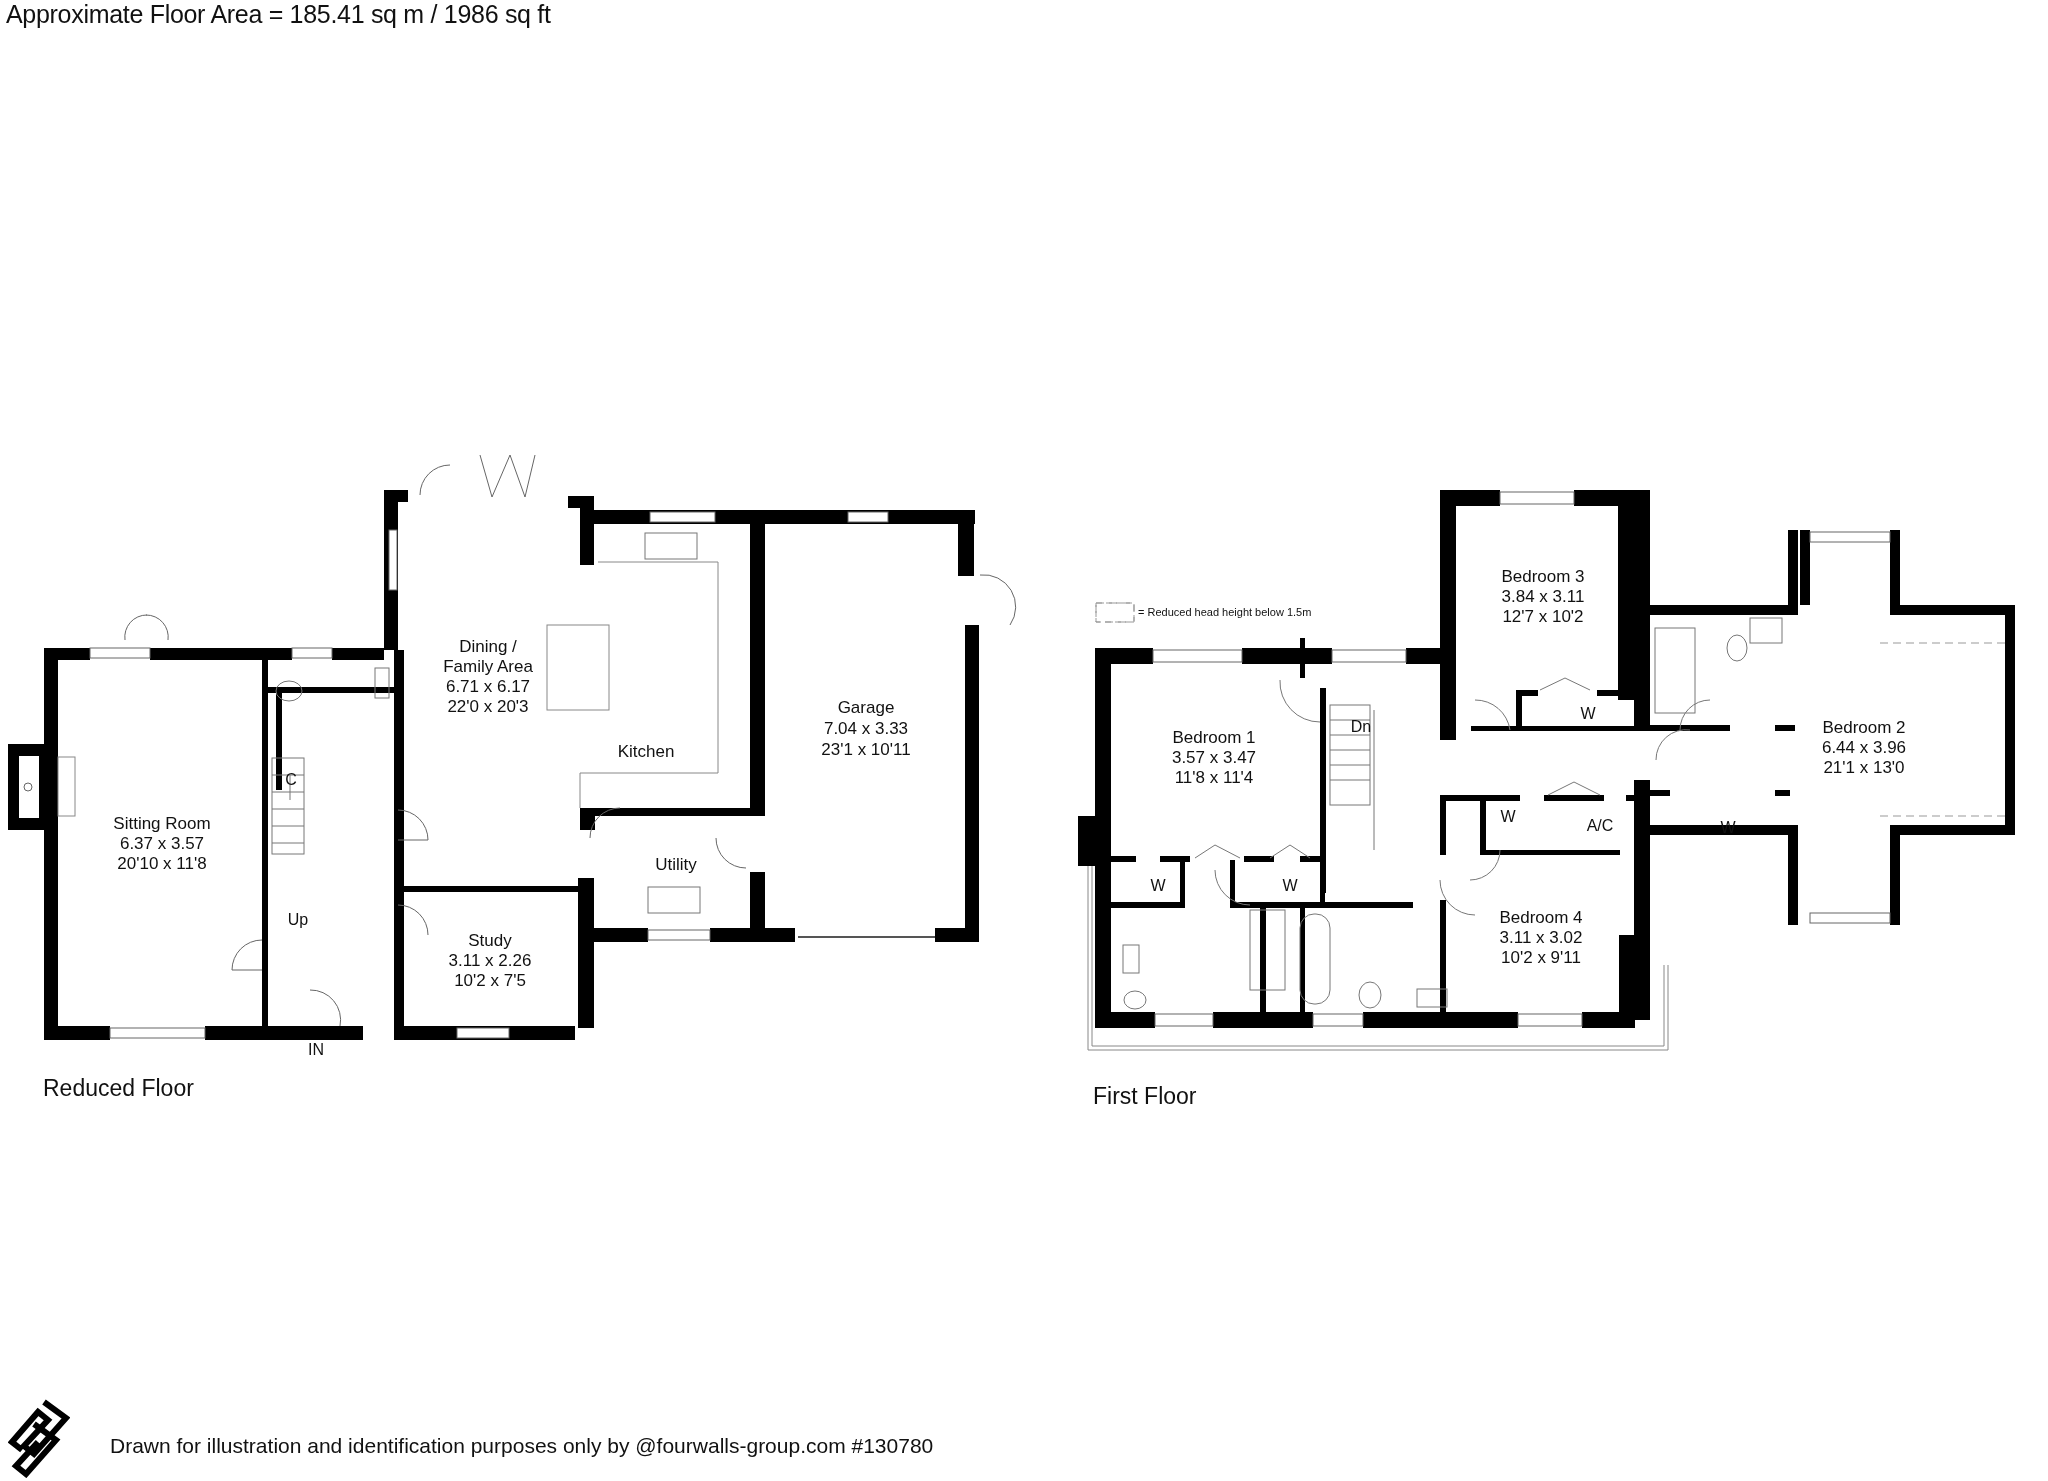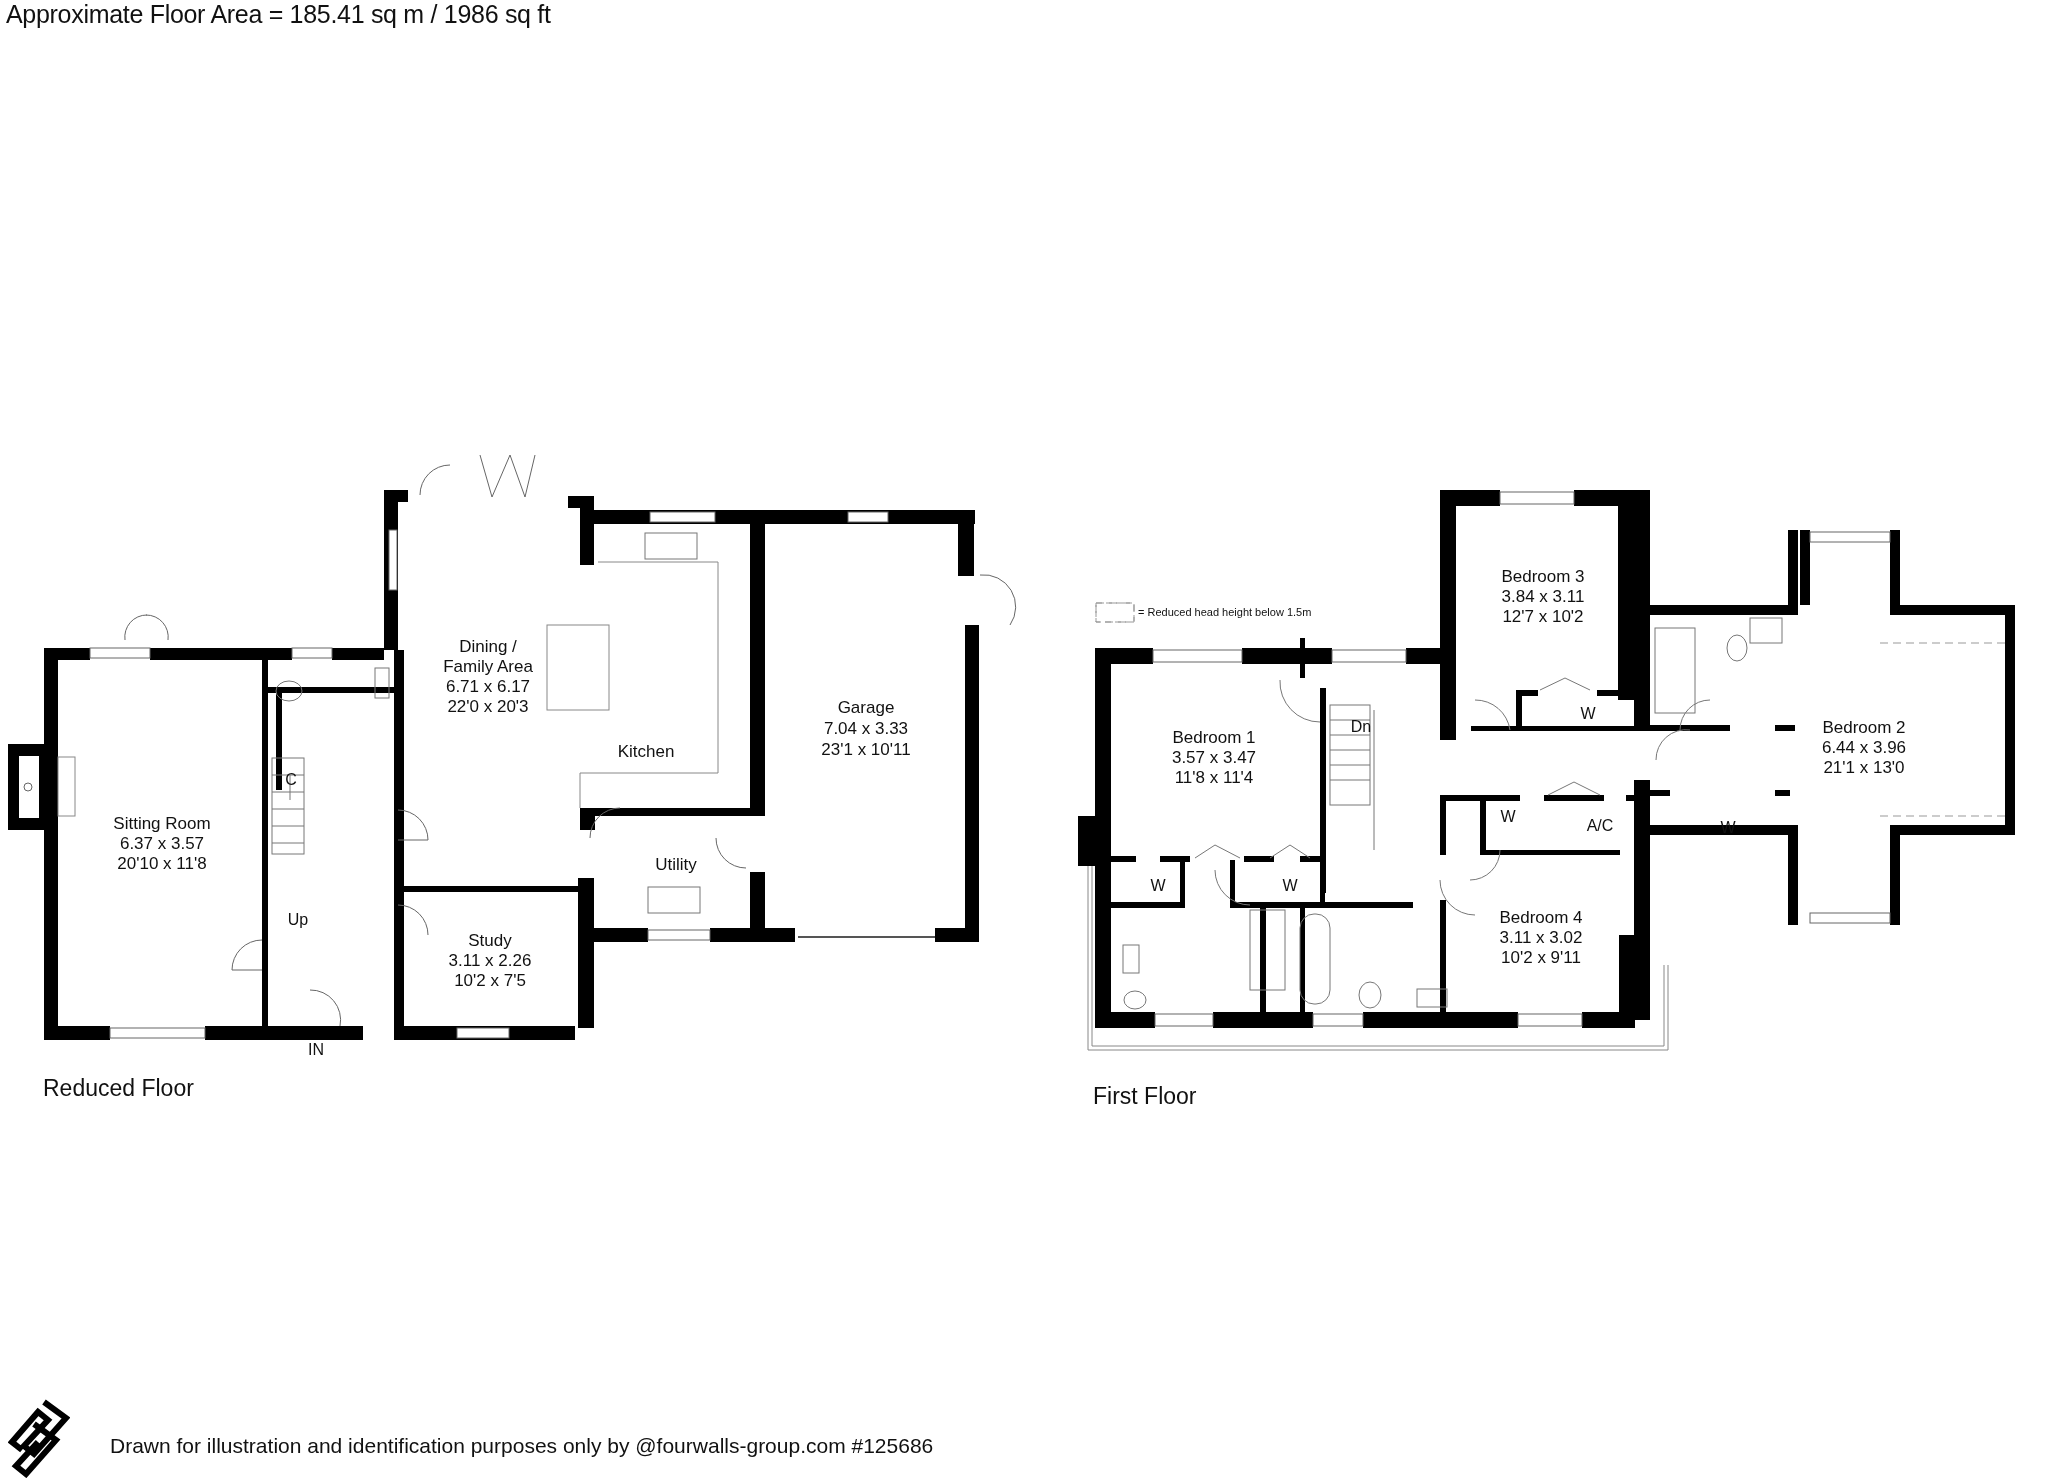--- a/index.html
+++ b/index.html
@@ -289,13 +289,13 @@
 <div class="floor-label" style="left:43px; top:1075px;">Reduced Floor</div>
 <div class="floor-label" style="left:1093px; top:1077px;margin-top:6px;">First Floor</div>
 
 <svg class="logo" width="62" height="80" viewBox="0 0 62 80">
   <g fill="none" stroke="#000" stroke-width="6" stroke-linejoin="miter">
     <path d="M36 4 L58 20 L26 56 L16 48 L40 22 L30 14 L4 44 L14 52"></path>
     <path d="M26 26 L48 42 L18 76 L8 68 L30 44"></path>
   </g>
 </svg>
 
-<div class="footer">Drawn for illustration and identification purposes only by @fourwalls-group.com #125686</div>
+<div class="footer">Drawn for illustration and identification purposes only by @fourwalls-group.com #130780</div>
 
 </body></html>

